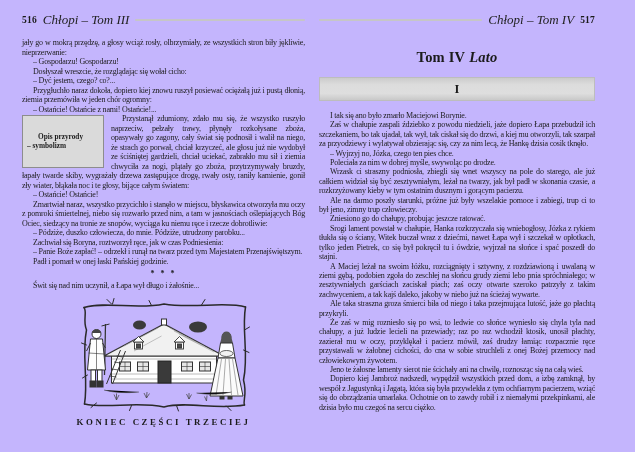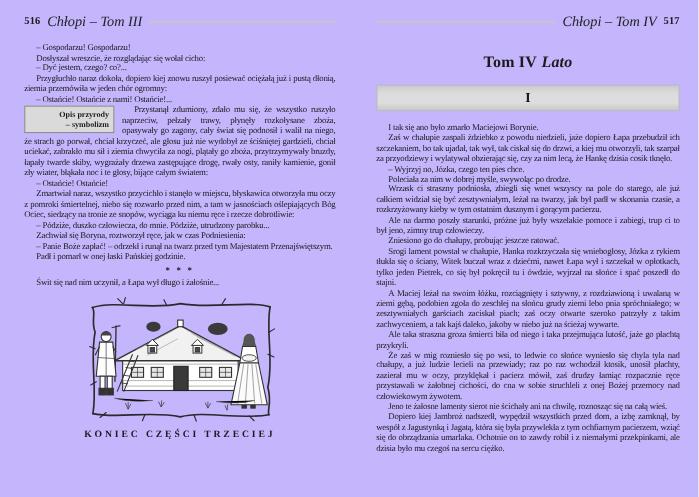--- a/index.html
+++ b/index.html
@@ -1,35 +1,35 @@
 <!DOCTYPE html>
 <html><head>
 <meta charset="utf-8">
 <style>
   html,body{margin:0;padding:0;background:#ffffff;}
   .screen{position:relative;width:635px;height:452px;background:#c4b5fd;overflow:hidden;
           font-family:"Liberation Serif","DejaVu Serif",serif;color:#1b1b1b;}
   .page{position:absolute;top:14px;}
   .page.left{left:22px;width:283px;}
-  .page.right{left:342px;width:276px;}
+  .page.right{left:319px;width:276px;}
 
   .pheader{display:flex;align-items:center;gap:6px;height:12px;}
   .pnum{font-weight:bold;font-size:9.5px;letter-spacing:0.2px;}
   .ptitle{font-style:italic;font-size:13px;white-space:nowrap;color:#222;}
   .hrule{flex:1;height:2px;background:#c6c6c6;border-radius:1px;}
 
   .body{margin-top:12px;font-size:8px;line-height:9.5px;text-align:justify;letter-spacing:-0.2px;}
   .para{margin:0;}
   .para.ind{text-indent:11px;}
   .para.cont{text-indent:0;}
   .para.center{text-align:center;text-indent:0;margin:3px 0 2px;letter-spacing:2px;font-weight:bold;}
 
   .margin-note{float:left;width:72px;background:#dadada;border:1px solid #8d8d8d;
-               font-weight:bold;font-size:7.3px;line-height:9.3px;text-align:right;
-               white-space:pre-line;padding:2px 4px;margin:1px 7px 2px 0;letter-spacing:0;font-family:Liberation Serif, serif;}
+               font-weight:bold;font-size:7.3px;line-height:9.3px;text-align:left;
+               white-space:pre-line;padding:16px 4px;margin:1px 7px 2px 0;letter-spacing:0;font-family:Liberation Serif, serif;}
 
   .illustration{display:block;margin:5px auto 3px;}
   .endtext{text-align:center;font-weight:bold;font-size:8.8px;letter-spacing:2.6px;margin-top:4px;}
 
   .volume-title{text-align:center;margin-top:23px;font-size:14.5px;font-weight:bold;letter-spacing:0.2px;}
   .volume-title .sub{font-style:italic;margin-left:4px;}
   .chapter-box{margin-top:11px;height:22px;background:linear-gradient(#cbcbcb,#dcdcdc 30%,#dedede 70%,#c9c9c9);
                border:1px solid #bdbdbd;display:flex;align-items:center;justify-content:center;
                font-weight:bold;font-size:12.5px;}
   .right .body{margin-top:10px;line-height:9.4px;}
@@ -40,20 +40,21 @@
 <div class="screen">
 
   <div class="page left">
     <div class="pheader">
       <span class="pnum">516</span>
       <span class="ptitle">Chłopi – Tom III</span>
       <span class="hrule"></span>
     </div>
 
     <div class="body" id="left-paras">
+        <p class="para cont">jały go w mokrą przędzę, a głosy wciąż rosły, olbrzymiały, ze wszystkich stron biły jękliwie, nieprzerwanie:</p>
         <p class="para ind">– Gospodarzu! Gospodarzu!</p>
         <p class="para ind">Dosłyszał wreszcie, że rozglądając się wołał cicho:</p>
         <p class="para ind">– Dyć jestem, czego? co?...</p>
         <p class="para ind">Przygłuchło naraz dokoła, dopiero kiej znowu ruszył posiewać ociężałą już i pustą dłonią, ziemia przemówiła w jeden chór ogromny:</p>
         <p class="para ind">– Ostańcie! Ostańcie z nami! Ostańcie!...</p>
         <p class="para ind"><span class="margin-note">Opis przyrody
 – symbolizm</span>Przystanął zdumiony, zdało mu się, że wszystko ruszyło naprzeciw, pełzały trawy, płynęły rozkołysane zboża, opasywały go zagony, cały świat się podnosił i walił na niego, że strach go porwał, chciał krzyczeć, ale głosu już nie wydobył ze ściśniętej gardzieli, chciał uciekać, zabrakło mu sił i ziemia chwyciła za nogi, plątały go zboża, przytrzymywały bruzdy, łapały twarde skiby, wygrażały drzewa zastępujące drogę, rwały osty, raniły kamienie, gonił zły wiater, błąkała noc i te głosy, bijące całym światem:</p>
         <p class="para ind">– Ostańcie! Ostańcie!</p>
         <p class="para ind">Zmartwiał naraz, wszystko przycichło i stanęło w miejscu, błyskawica otworzyła mu oczy z pomroki śmiertelnej, niebo się rozwarło przed nim, a tam w jasnościach oślepiających Bóg Ociec, siedzący na tronie ze snopów, wyciąga ku niemu ręce i rzecze dobrotliwie:</p>
         <p class="para ind">– Pódziże, duszko człowiecza, do mnie. Pódziże, utrudzony parobku...</p>

